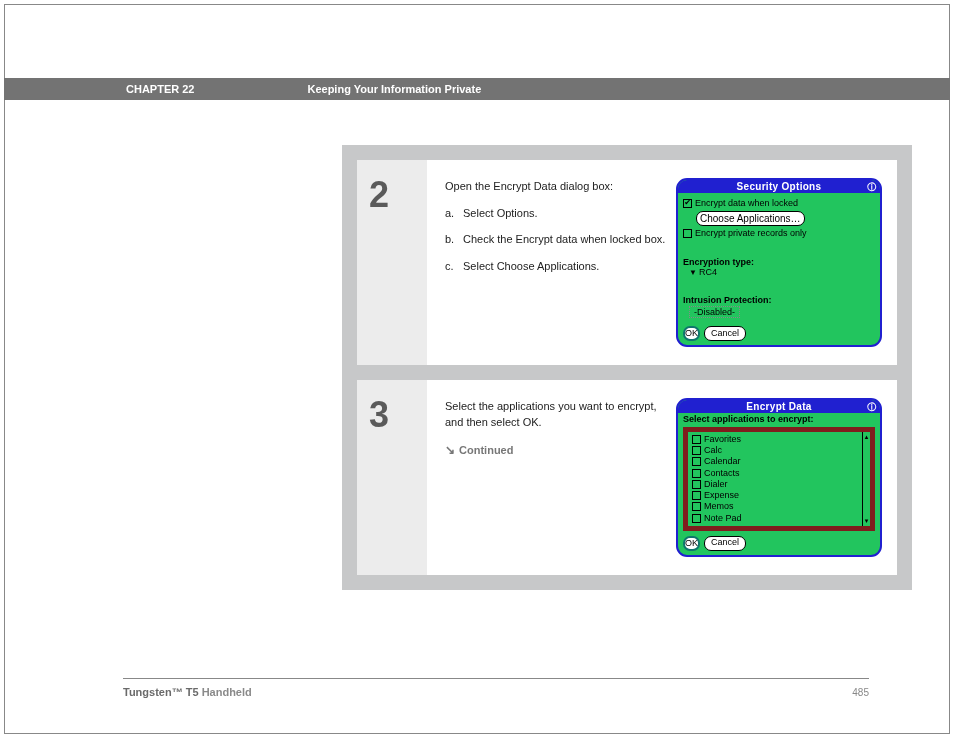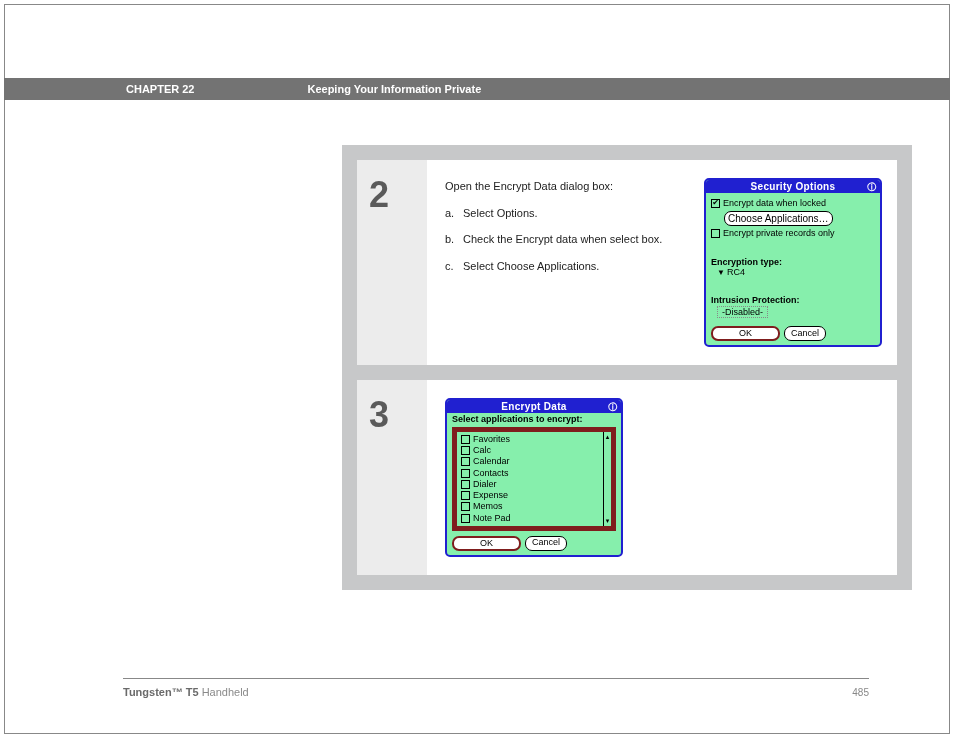--- a/index.html
+++ b/index.html
@@ -70,25 +70,25 @@
     line-height: 1.5;
     color: #222;
   }
   .step-text p { margin-bottom: 10px; }
   .sub-list { list-style: none; padding-left: 0; }
   .sub-list li { margin-bottom: 10px; display: flex; }
   .sub-list .marker { width: 18px; flex-shrink: 0; }
   .continued { color: #777; font-weight: bold; margin-top: 5px; }
   .continued-arrow { font-size: 12px; margin-right: 4px; }
   .palm-screen {
-    width: 178px;
+    width: 206px;
     flex-shrink: 0;
     border: 2px solid #2020d0;
-    border-radius: 5px;
-    background: #86efac;
+    border-radius: 11px;
+    background: #22c55e;
     font-family: "Arial Narrow", Arial, sans-serif;
     font-size: 9px;
     overflow: hidden;
     height: fit-content;
   }
   .palm-titlebar {
     background: #2020d0;
     color: #fff;
     font-weight: bold;
     text-align: center;
@@ -124,23 +124,23 @@
     font-size: 10px;
     background: #fff;
     cursor: pointer;
     line-height: 1.3;
   }
   .palm-label-bold { font-weight: bold; margin-top: 18px; }
   .palm-drop { display: inline-flex; align-items: center; gap: 2px; margin-left: 6px; }
   .palm-drop-arrow { font-size: 8px; }
   .palm-buttons-row { display: flex; gap: 4px; padding: 3px 5px 4px 5px; }
   .palm-ok {
-    border: 2px solid #7f1d1d;
+    border: 2px solid #0f766e;
     border-radius: 7px;
-    padding: 0 26px;
+    padding: 0 0;
     font-size: 9px;
     background: #fff;
     cursor: pointer;
     line-height: 1.2;
   }
   .palm-cancel {
     border: 1px solid #000;
     border-radius: 7px;
     padding: 0 6px;
     font-size: 9px;
@@ -190,21 +190,21 @@
     left: 123px;
     right: 85px;
     bottom: 40px;
     display: flex;
     justify-content: space-between;
     align-items: baseline;
     font-size: 11px;
     color: #888;
   }
   .footer .product { font-weight: bold; color: #6a6a6a; }
-  .footer .product .light { font-weight: normal; color: #8a8a8a; }
+  .footer .product .light { font-weight: bold; color: #8a8a8a; }
   .footer .pagenum { font-size: 10px; color: #888; }
 </style>
 </head>
 <body>
 
 <div class="border-frame"></div>
 
 <div class="header-bar">
   <span class="chapter-label">CHAPTER 22</span>
   <span class="chapter-title">Keeping Your Information Private</span>
@@ -217,21 +217,21 @@
     <div class="step-body">
       <div class="step-text">
         <p>Open the Encrypt Data dialog box:</p>
         <ul class="sub-list">
           <li>
               <span class="marker">a.</span>
               <span>Select Options.</span>
             </li>
           <li>
               <span class="marker">b.</span>
-              <span>Check the Encrypt data when select box.</span>
+              <span>Check the Encrypt data when locked box.</span>
             </li>
           <li>
               <span class="marker">c.</span>
               <span>Select Choose Applications.</span>
             </li>
         </ul>
       </div>
       <div class="palm-screen">
         <div class="palm-titlebar">
           <span>Security Options</span>
@@ -263,20 +263,26 @@
           <button class="palm-ok">OK</button>
           <button class="palm-cancel">Cancel</button>
         </div>
       </div>
     </div>
   </div>
 
   <div class="step-row">
     <div class="step-num-cell">3</div>
     <div class="step-body">
+      <div class="step-text">
+        <p>Select the applications you want to encrypt, and then select OK.</p>
+        <p class="continued">
+          <span class="continued-arrow">↘</span><span>Continued</span>
+        </p>
+      </div>
       <div class="palm-screen">
         <div class="palm-titlebar">
           <span>Encrypt Data</span>
           <span class="palm-info-icon">ⓘ</span>
         </div>
         <div class="select-prompt">Select applications to encrypt:</div>
         <div style="padding:0 5px;">
           <div class="palm-list-box">
             <div class="palm-list-item">
                 <span class="palm-check"></span>

